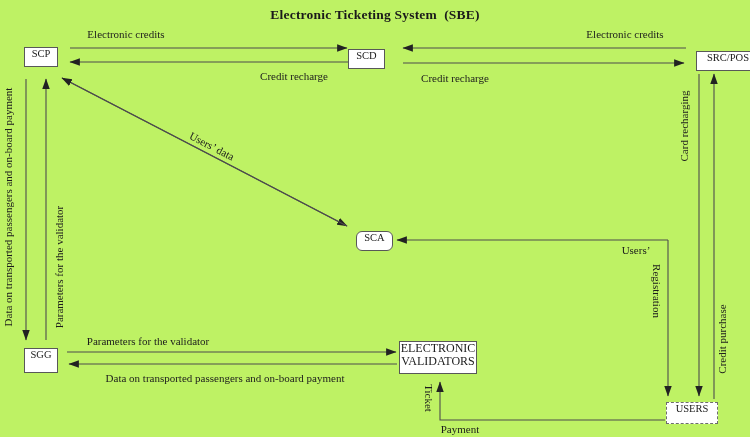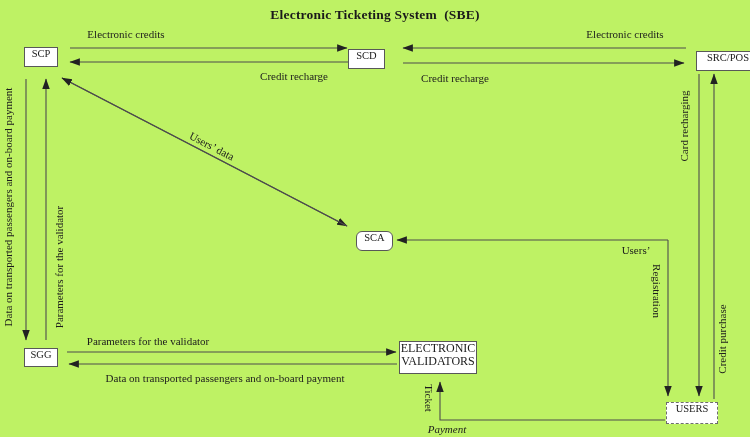--- a/index.html
+++ b/index.html
@@ -74,21 +74,21 @@
     </div>
   <div class="node" style="left:348px;top:49px;width:37px;height:20px;">
       <span>SCD</span>
     </div>
   <div class="node" style="left:696px;top:51px;width:64px;height:20px;">
       <span>SRC/POS</span>
     </div>
   <div class="node" style="left:356px;top:231px;width:37px;height:20px;border-radius:6px;">
       <span>SCA</span>
     </div>
-  <div class="node" style="left:24px;top:348px;width:34px;height:19px;">
+  <div class="node" style="left:24px;top:348px;width:34px;height:25px;">
       <span>SGG</span>
     </div>
   <div class="node" style="left:399px;top:341px;width:78px;height:33px;">
     <div class="two-line">
       <div>ELECTRONIC</div>
       <div>VALIDATORS</div>
     </div>
   </div>
   <div class="node dashed" style="left:666px;top:402px;width:52px;height:22px;">
       <span>USERS</span>
@@ -107,15 +107,15 @@
   <div class="lbl rot-ccw" style="left:684px;top:126px;">Card recharging</div>
   <div class="lbl rot-ccw" style="left:722px;top:339px;">Credit purchase</div>
 
   <div class="lbl" style="left:636px;top:250px;">Users’</div>
   <div class="lbl rot-cw" style="left:657px;top:291px;">Registration</div>
 
   <div class="lbl" style="left:148px;top:341px;">Parameters for the validator</div>
   <div class="lbl" style="left:225px;top:378px;">Data on transported passengers and on-board payment</div>
 
   <div class="lbl rot-cw" style="left:429px;top:398px;">Ticket</div>
-  <div class="lbl" style="left:447px;top:429px;font-style:italic;">Payment</div>
+  <div class="lbl" style="left:460px;top:429px;">Payment</div>
 
 </div>
 
 </body></html>

